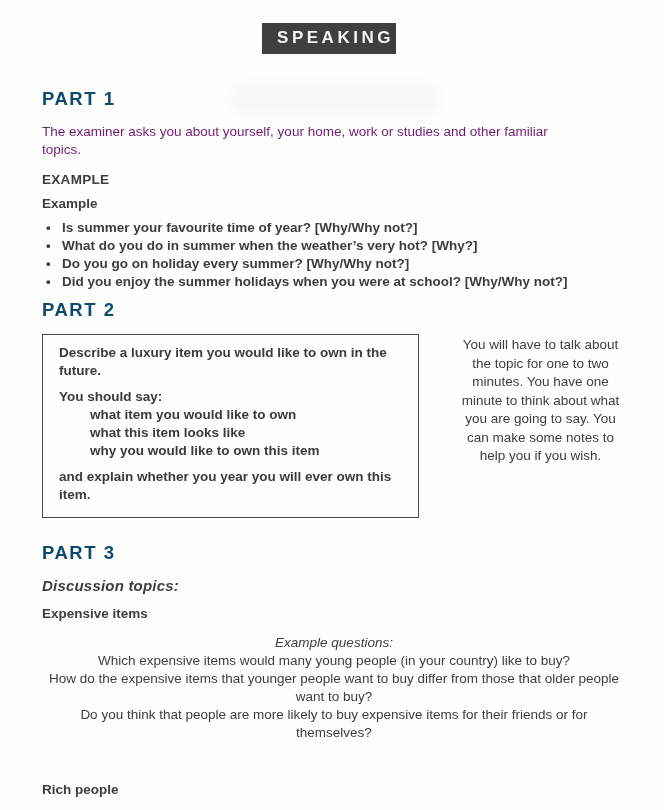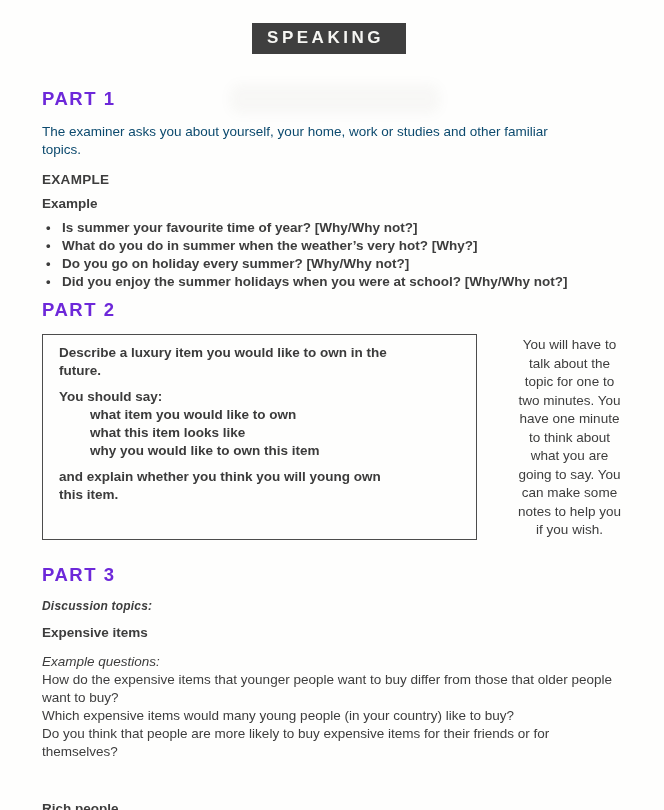--- a/index.html
+++ b/index.html
@@ -29,33 +29,33 @@
     pointer-events: none;
   }
   .banner-row { text-align: center; margin-bottom: 34px; margin-right: 10px; }
   .banner {
     display: inline-block;
     background: #3f3f3f;
     color: #f6f6f3;
     font-weight: bold;
     font-size: 17px;
     letter-spacing: 3.5px;
-    padding: 5px 22px 6px 15px;
+    padding: 5px 2px 6px 15px;
   }
   .part-title {
     font-size: 18.5px;
     font-weight: bold;
     letter-spacing: 1.5px;
-    color: #6d28d9;
+    color: #0c4a6e;
     margin-bottom: 13px;
   }
   .body-text {
     font-size: 13.5px;
     line-height: 18px;
-    color: #0c4a6e;
+    color: #701a75;
   }
   .intro { max-width: 515px; margin-bottom: 13px; }
   .example-label {
     font-size: 13.5px; font-weight: bold; letter-spacing: 0.3px;
     margin-bottom: 9px;
   }
   .topic-label {
     font-size: 13.5px; font-weight: bold;
     margin-bottom: 8px;
   }
@@ -67,21 +67,21 @@
     font-weight: bold;
   }
   ul.bullets li::before {
     content: "\2022";
     position: absolute; left: 4px; top: 0;
     font-size: 13px;
   }
   .part2-section { margin-top: 2px; }
   .part2-row { display: flex; gap: 36px; margin-top: 0; }
   .cue-card {
-    width: 435px;
+    width: 377px;
     border: 1.5px solid #4c4c4c;
     padding: 9px 16px 13px 16px;
     font-weight: bold;
     font-size: 13.5px;
     line-height: 18px;
     color: #3b3b3b;
     flex-shrink: 0;
   }
   .cue-card .task { margin-bottom: 8px; max-width: 330px; }
   .cue-card .points { padding-left: 31px; }
@@ -89,28 +89,28 @@
   .instructions {
     width: 176px;
     font-size: 13.5px;
     line-height: 18.5px;
     padding-top: 2px;
     color: #3d3d3d;
     text-align: center;
   }
   .part3-section { margin-top: 24px; }
   .discussion-label {
-    font-size: 12px; font-weight: bold; font-style: italic;
+    font-size: 15px; font-weight: bold; font-style: italic;
     margin-bottom: 12px; letter-spacing: 0.2px;
   }
   .topic-block .topic-name {
     font-size: 13.5px; font-weight: bold;
     margin-bottom: 13px;
   }
-  .qblock { margin-bottom: 10px; max-width: 592px; }
+  .qblock { margin-bottom: 10px; max-width: 592px; text-align: center; }
   .qblock .eg-label {
     font-style: italic;
     font-size: 13.5px; line-height: 18px;
   }
   .qblock p.q { font-size: 13.5px; line-height: 18px; }
   .topic-block + .topic-block { margin-top: 40px; }
 </style>
 </head>
 <body>
 
@@ -139,36 +139,36 @@
     <h1 class="part-title">PART 2</h1>
     <div class="part2-row">
       <div class="cue-card">
         <p class="task">Describe a luxury item you would like to own in the future.</p>
         <p class="say">You should say:</p>
         <div class="points">
           <div>what item you would like to own</div>
           <div>what this item looks like</div>
           <div>why you would like to own this item</div>
         </div>
-        <p class="closing">and explain whether you think you will young own this item.</p>
+        <p class="closing">and explain whether you year you will ever own this item.</p>
       </div>
       <aside class="instructions">You will have to talk about the topic for one to two minutes. You have one minute to think about what you are going to say. You can make some notes to help you if you wish.</aside>
     </div>
   </section>
 
   <section class="part3-section">
     <h1 class="part-title">PART 3</h1>
     <h2 class="discussion-label">Discussion topics:</h2>
 
     <div class="topic-block">
       <h3 class="topic-name">Expensive items</h3>
       <div class="qblock">
         <p class="eg-label">Example questions:</p>
+        <p class="q">Which expensive items would many young people (in your country) like to buy?</p>
         <p class="q">How do the expensive items that younger people want to buy differ from those that older people want to buy?</p>
-        <p class="q">Which expensive items would many young people (in your country) like to buy?</p>
         <p class="q">Do you think that people are more likely to buy expensive items for their friends or for themselves?</p>
       </div>
     </div>
 
     <div class="topic-block">
       <h3 class="topic-name">Rich people</h3>
       <div class="qblock">
         <p class="eg-label">Example questions:</p>
 
       </div>

